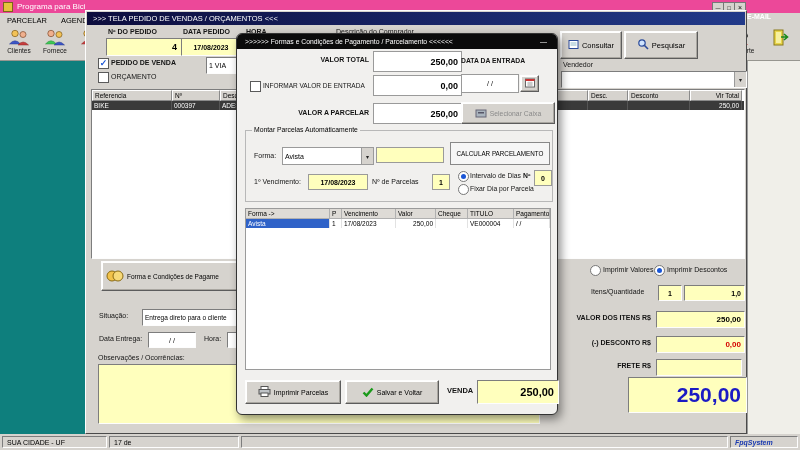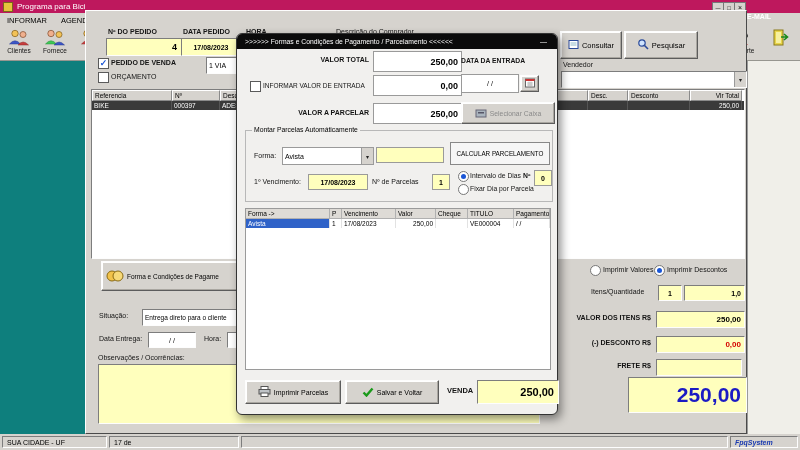--- a/index.html
+++ b/index.html
@@ -26,30 +26,30 @@
   .gh2{background:#dedbd6;border-right:1px solid #b0b0b0;border-bottom:1px solid #b0b0b0;font-size:6.5px;padding:1px 2px;white-space:nowrap;overflow:hidden;flex:0 0 auto;box-sizing:border-box}
   .gc{font-size:6.5px;padding:1px 2px;border-right:1px solid #e2e2e2;white-space:nowrap;overflow:hidden;flex:0 0 auto;box-sizing:border-box}
   .cell{border:1px solid;border-color:#7d7d7d #fdfdfd #fdfdfd #7d7d7d;font-size:7px;display:flex;align-items:center;padding:0 4px;white-space:nowrap;overflow:hidden}
   .tbtn{position:absolute;display:flex;flex-direction:column;align-items:center;font-size:6.5px;width:34px;color:#141414}
 </style>
 </head>
 <body>
 
 <div class="screen">
 
-  <div style="position:absolute;left:0;top:0;width:800px;height:13px;background:#be185d;display:flex;align-items:center">
+  <div style="position:absolute;left:0;top:0;width:800px;height:13px;background:#ec4899;display:flex;align-items:center">
     <span style="width:8px;height:8px;margin:0 4px 0 3px;background:#e6c23c;border:1px solid #7a661a;display:inline-block"></span>
     <span style="color:#fff;font-size:8px;white-space:nowrap">Programa para Bici</span>
     <span style="position:absolute;left:712px;top:2px;width:10px;height:9px;background:#d6d3ce;border:1px solid #777;font-size:5px;display:flex;align-items:center;justify-content:center;color:#000">—</span>
     <span style="position:absolute;left:723px;top:2px;width:10px;height:9px;background:#d6d3ce;border:1px solid #777;font-size:6px;display:flex;align-items:center;justify-content:center;color:#000">□</span>
     <span style="position:absolute;left:734px;top:2px;width:10px;height:9px;background:#d6d3ce;border:1px solid #777;font-size:7px;display:flex;align-items:center;justify-content:center;color:#000">×</span>
   </div>
 
   <div style="position:absolute;left:0;top:13px;width:800px;height:14px;background:#d6d3ce;display:flex;align-items:center;gap:14px;padding-left:7px;font-size:7.5px;box-sizing:border-box">
-    <span>INFORMAR</span>
+    <span>PARCELAR</span>
     <span>AGEND</span>
   </div>
 
   <div style="position:absolute;left:0;top:27px;width:800px;height:34px;background:#d6d3ce;border-bottom:1px solid #979690;box-sizing:border-box"></div>
 
   <div class="tbtn" style="left:2px;top:29px">
     <span><svg width="22" height="17" viewBox="0 0 22 17">
           <circle cx="7" cy="4.5" r="3.2" fill="#f2c257" stroke="#7c5a1c" stroke-width="0.7"></circle>
           <path d="M1.5 15 Q7 8.5 12.5 15 Z" fill="#3d55c8" stroke="#2a3a8a" stroke-width="0.5"></path>
           <circle cx="15" cy="5.5" r="3" fill="#f0b08e" stroke="#7c4a2c" stroke-width="0.7"></circle>
@@ -96,20 +96,23 @@
 
   <div style="position:absolute;left:0;top:434px;width:800px;height:16px;background:#d6d3ce;display:flex;gap:2px;padding:2px;box-sizing:border-box">
     <div class="cell" style="width:95px">SUA CIDADE - UF</div>
     <div class="cell" style="width:120px">17 de</div>
     <div class="cell" style="flex:1"></div>
     <div class="cell" style="width:58px;color:#1a3ab0;font-weight:bold;font-style:italic">FpqSystem</div>
   </div>
 
   <div style="position:absolute;left:85px;top:10px;width:662px;height:424px;background:#d6d3ce;border:1px solid;border-color:#fdfdfd #4a4a4a #4a4a4a #fdfdfd;z-index:10;box-sizing:border-box">
 
+    <div style="position:absolute;left:1px;top:1px;width:658px;height:13px;background:linear-gradient(90deg,#0d0d3d,#223a8a);color:#fff;font-size:7.5px;display:flex;align-items:center;padding-left:6px;box-sizing:border-box">
+      <span>&gt;&gt;&gt;  TELA PEDIDO DE VENDAS / ORÇAMENTOS  &lt;&lt;&lt;</span>
+    </div>
 
     <span class="lbl b" style="left:22px;top:17px">Nº DO PEDIDO</span>
     <div class="yf" style="left:20px;top:27px;width:70px;height:16px;justify-content:flex-end;padding-right:5px;font-size:9px;font-weight:bold">
         <span>4</span>
       </div>
 
     <span class="lbl b" style="left:97px;top:17px">DATA PEDIDO</span>
     <div class="yf" style="left:95px;top:27px;width:58px;height:16px;justify-content:center;font-weight:bold;font-size:7px">
         <span>17/08/2023</span>
       </div>

